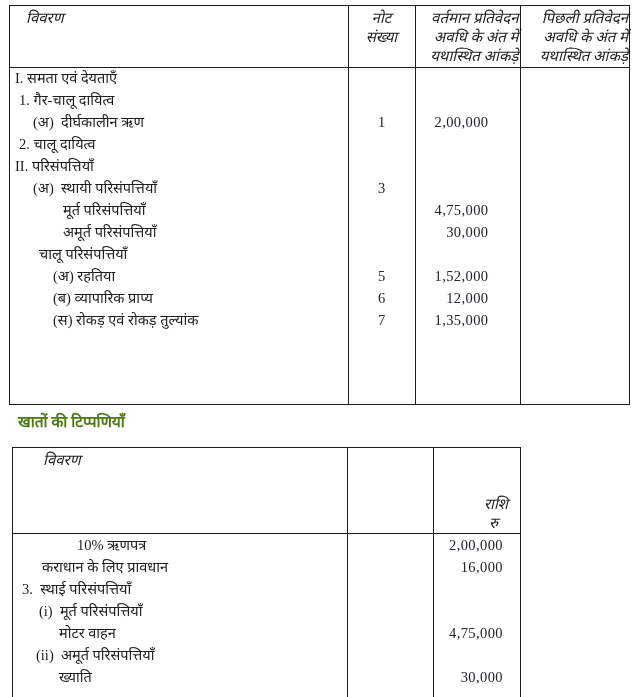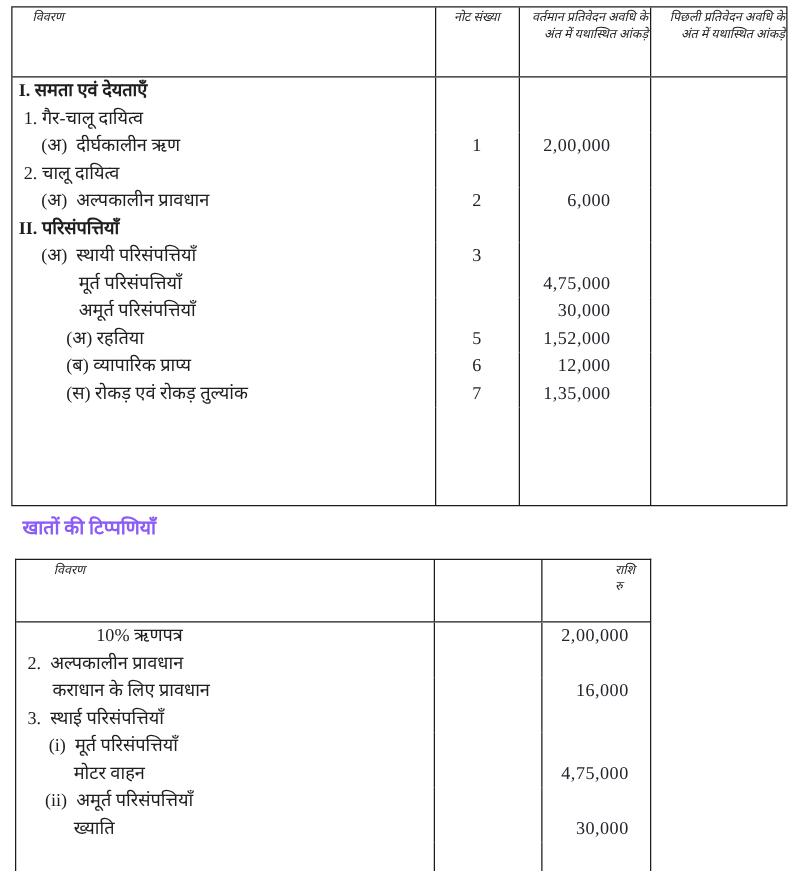--- a/index.html
+++ b/index.html
@@ -10,45 +10,45 @@
   }
   .tbl-wrap{position:absolute;background:#ffffff;}
   #bs-wrap{left:9px;top:5px;width:619px;height:398px;border:1.5px solid #1c1c1c;}
   #nt-wrap{left:12px;top:447px;width:507px;height:250px;border:1.5px solid #1c1c1c;border-bottom:none;}
   table{border-collapse:collapse;table-layout:fixed;width:100%;height:100%;}
   td,th{padding:0;margin:0;vertical-align:middle;font-weight:normal;}
   
   .vln{border-left:1.5px solid #1c1c1c;}
   
   .hdr td{border-bottom:1.5px solid #1c1c1c;vertical-align:top;font-style:italic;
-          font-size:10px;line-height:1.28;padding-top:3px;}
+          font-size:15px;line-height:1.28;padding-top:3px;}
   #bs .hdr td{height:52px;}
   #nt .hdr td{height:46px;}
   .hd-part{ text-align:left;padding-left:16px;font-size:14.5px;}
   .hd-note{ text-align:center;padding:3px 6px 0 6px;}
   .hd-per{ text-align:right;padding:3px 1px 0 1px;}
   .hd-amt{ text-align:right;}
-  .hd-amt .l1{padding-right:12px;}
+  .hd-amt .l1{padding-right:12px;margin-top:44px;}
   .hd-amt .l2{padding-right:22px;}
   
   .row td{height:22px;font-size:14.5px;line-height:21px;}
   .lbl{white-space:pre-wrap;overflow:hidden;}
-  .sec{font-weight:bold;font-size:15px;}
+  .sec{font-weight:normal;font-size:15px;}
   .note{text-align:center;font-size:14px;color:#22242c;}
   .amt{text-align:right;padding-right:31px;font-size:14px;letter-spacing:.4px;color:#22242c;}
   .namt{text-align:right;padding-right:17px;font-size:14px;letter-spacing:.4px;color:#22242c;}
   
   .ind1{padding-left:5px;}  .ind2{padding-left:9px;}  .ind3{padding-left:23px;}
   .ind4{padding-left:53px;} .ind2b{padding-left:29px;}.ind5{padding-left:43px;}
   
   .nind1{padding-left:9px;} .nind2{padding-left:29px;}.nind3{padding-left:64px;}
   .nind4{padding-left:26px;}.nind4b{padding-left:23px;}.nind5{padding-left:46px;}
   .fill td{height:auto;}
   #notes-title{
-    position:absolute;left:18px;top:410px;font-weight:bold;font-size:15.5px;color:#8b5cf6;
+    position:absolute;left:18px;top:410px;font-weight:bold;font-size:15.5px;color:#4d7c0f;
   }
 </style>
 </head>
 <body>
 
 <div id="bs-wrap" class="tbl-wrap">
   <table id="bs">
     <colgroup>
       <col style="width:338px">
         <col style="width:67px">
@@ -81,26 +81,20 @@
       <td class="vln amt">2,00,000</td>
       <td class="vln amt"></td>
     </tr>
     <tr class="row">
       <td class="lbl ind2">2. चालू दायित्व</td>
       <td class="vln note"></td>
       <td class="vln amt"></td>
       <td class="vln amt"></td>
     </tr>
     <tr class="row">
-      <td class="lbl ind3">(अ)  अल्पकालीन प्रावधान</td>
-      <td class="vln note">2</td>
-      <td class="vln amt">6,000</td>
-      <td class="vln amt"></td>
-    </tr>
-    <tr class="row">
       <td class="lbl ind1 sec">II. परिसंपत्तियाँ</td>
       <td class="vln note"></td>
       <td class="vln amt"></td>
       <td class="vln amt"></td>
     </tr>
     <tr class="row">
       <td class="lbl ind3">(अ)  स्थायी परिसंपत्तियाँ</td>
       <td class="vln note">3</td>
       <td class="vln amt"></td>
       <td class="vln amt"></td>
@@ -108,20 +102,26 @@
     <tr class="row">
       <td class="lbl ind4">मूर्त परिसंपत्तियाँ</td>
       <td class="vln note"></td>
       <td class="vln amt">4,75,000</td>
       <td class="vln amt"></td>
     </tr>
     <tr class="row">
       <td class="lbl ind4">अमूर्त परिसंपत्तियाँ</td>
       <td class="vln note"></td>
       <td class="vln amt">30,000</td>
+      <td class="vln amt"></td>
+    </tr>
+    <tr class="row">
+      <td class="lbl ind2b">चालू परिसंपत्तियाँ</td>
+      <td class="vln note"></td>
+      <td class="vln amt"></td>
       <td class="vln amt"></td>
     </tr>
     <tr class="row">
       <td class="lbl ind5">(अ) रहतिया</td>
       <td class="vln note">5</td>
       <td class="vln amt">1,52,000</td>
       <td class="vln amt"></td>
     </tr>
     <tr class="row">
       <td class="lbl ind5">(ब) व्यापारिक प्राप्य</td>
@@ -163,25 +163,20 @@
         <div class="l2">रु</div>
       </td>
     </tr>
 
     <tr class="row">
       <td class="lbl nind3">10% ऋणपत्र</td>
       <td class="vln"></td>
       <td class="vln namt">2,00,000</td>
     </tr>
     <tr class="row">
-      <td class="lbl nind1">2.  अल्पकालीन प्रावधान</td>
-      <td class="vln"></td>
-      <td class="vln namt"></td>
-    </tr>
-    <tr class="row">
       <td class="lbl nind2">कराधान के लिए प्रावधान</td>
       <td class="vln"></td>
       <td class="vln namt">16,000</td>
     </tr>
     <tr class="row">
       <td class="lbl nind1">3.  स्थाई परिसंपत्तियाँ</td>
       <td class="vln"></td>
       <td class="vln namt"></td>
     </tr>
     <tr class="row">

